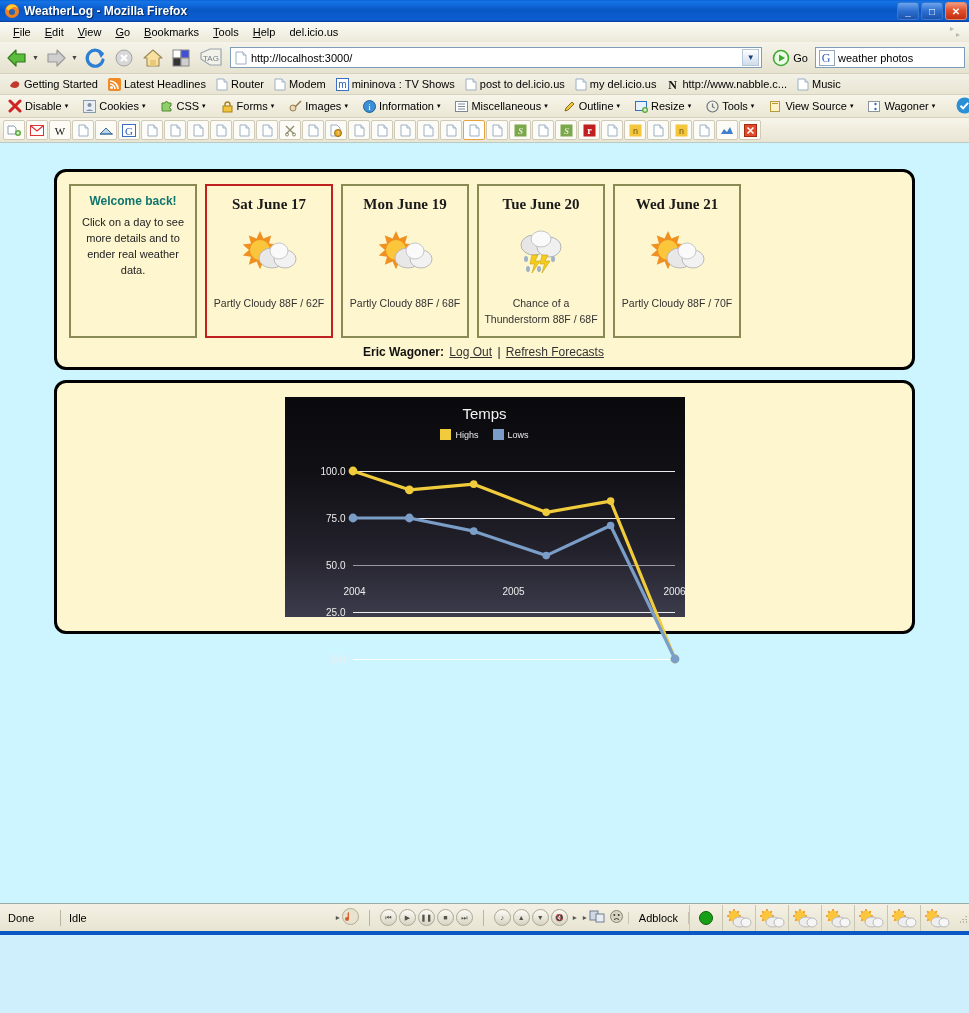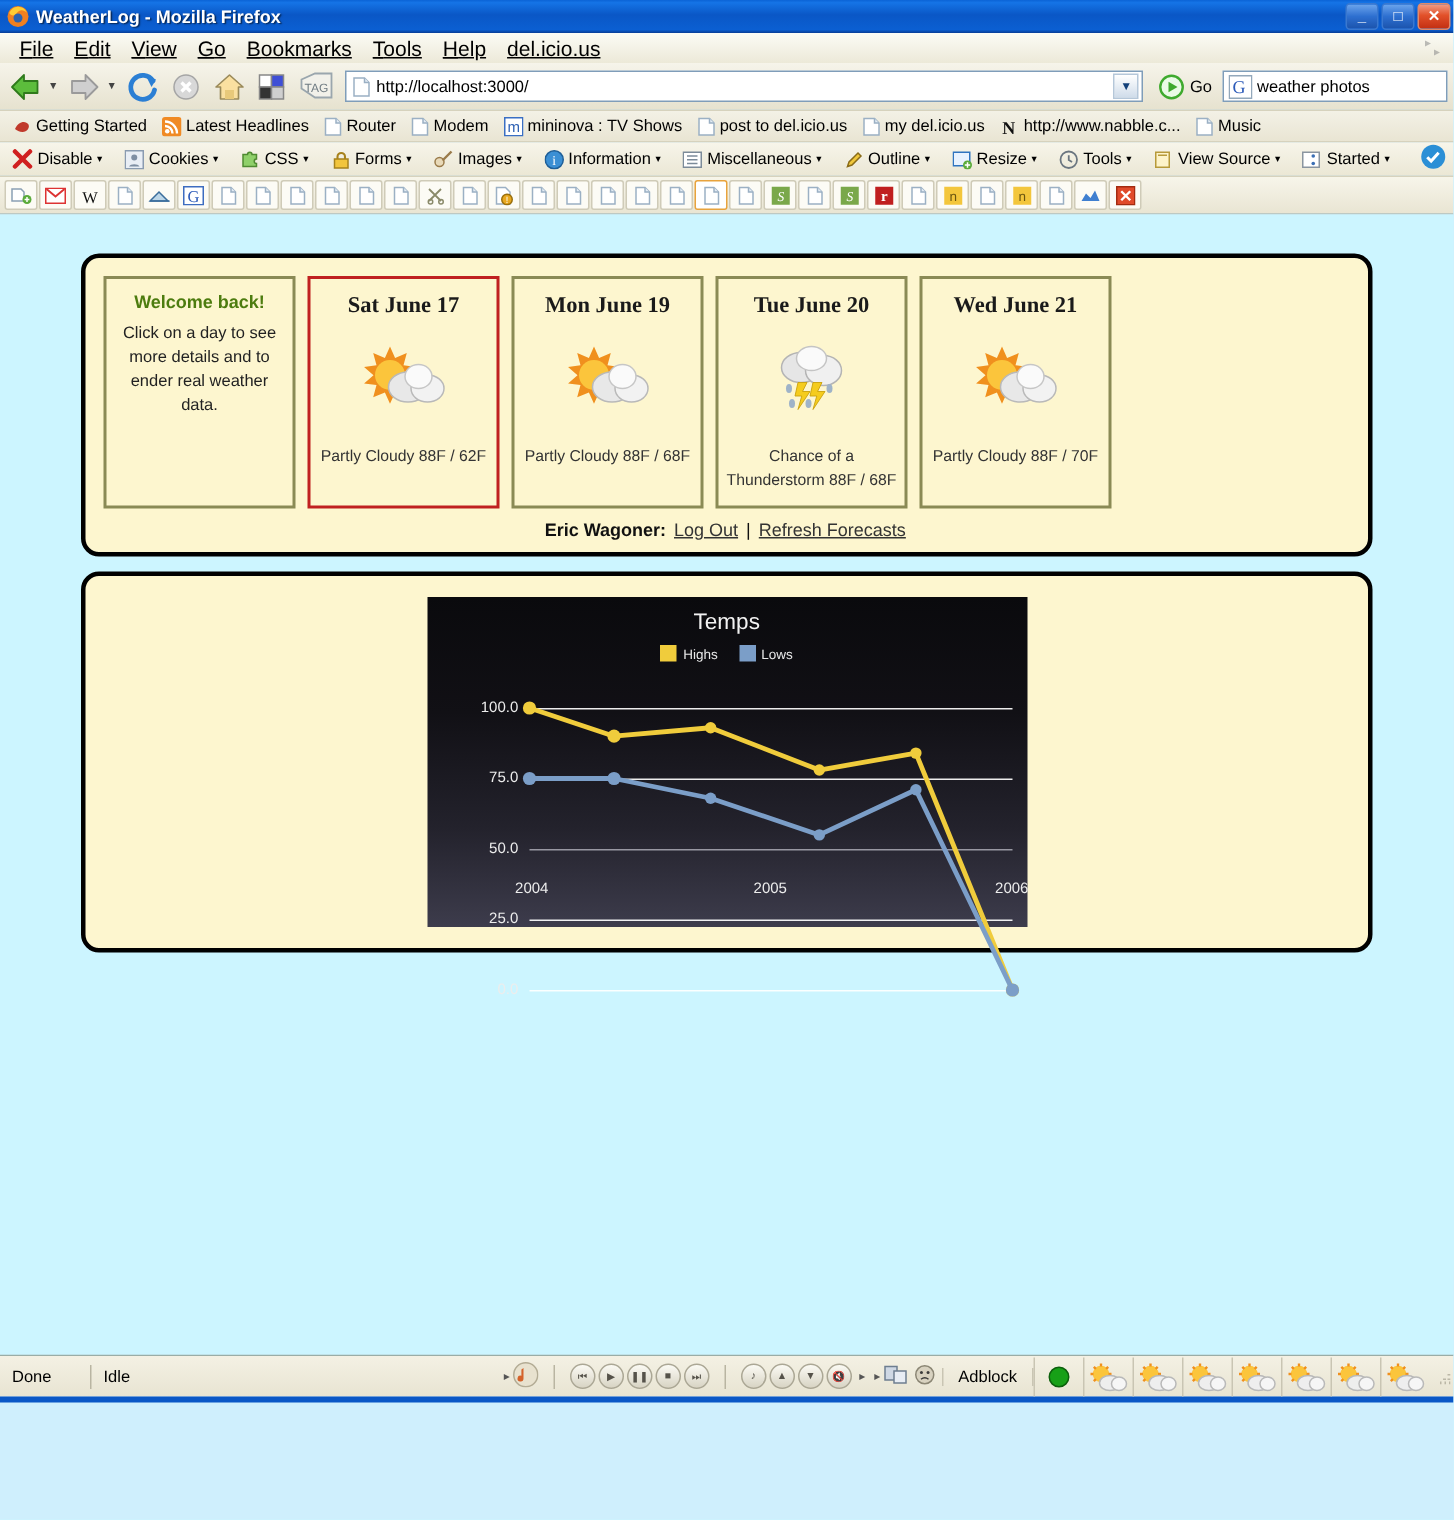--- a/index.html
+++ b/index.html
@@ -24,21 +24,21 @@
     display:flex;align-items:center;justify-content:center;
     font-size:10px;color:#fff;font-weight:bold;
     background:linear-gradient(180deg,#6ba4ec,#2d6fd0 50%,#1c54ad);
   }
   .tb-btn.close{ background:linear-gradient(180deg,#f09c84,#e2512a 45%,#c32f12); border-color:#e08a6a;}
 
   
   .menubar{
     height:20px; display:flex; align-items:center;
     background:linear-gradient(180deg,#fbfbf5,#ece9d8);
-    padding-left:6px; color:#000; font-size:14px; position:relative;text-decoration:underline;
+    padding-left:6px; color:#000; font-size:11px; position:relative;
   }
   .menubar .mi{ padding:2px 7px; cursor:default; }
   .menubar .mi u{ text-decoration:underline; }
   .mb-right{ position:absolute; right:6px; top:2px; width:16px;height:16px; opacity:.55;}
 
   
   .navbar{
     height:32px; display:flex; align-items:center; gap:3px;
     background:linear-gradient(180deg,#f6f4ea,#e6e2cf);
     padding:0 4px; border-bottom:1px solid #d6d2bd;
@@ -143,21 +143,21 @@
     display:flex;flex-direction:column;align-items:center;text-align:center;
   }
   .card.welcome{ width:128px; padding:6px 6px; }
   .card.selected{ border-color:#c02020;align-items:center; }
   .card h3{
     margin:4px 0 2px 0;font-size:15px;font-weight:bold;color:#1a1a1a;
     font-family:"Liberation Serif", serif;
   }
   .card .wxicon{ margin:10px 0 12px 0; }
   .card .desc{ font-size:10.5px;color:#333;line-height:1.55; }
-  .welcome .wtitle{ font-weight:bold;font-size:12px;margin:2px 0 7px 0;color:#4d7c0f;}
+  .welcome .wtitle{ font-weight:bold;font-size:12px;margin:2px 0 7px 0;color:#0f766e;}
   .welcome p{ margin:0 0 9px 0; font-size:11px; line-height:1.45; color:#222; text-align:center;}
 
   .userline{
     text-align:center;margin:7px 0 2px 0;font-size:12px;color:#111;
   }
   .userline b{ font-weight:bold; }
   .userline a{ color:#333; text-decoration:underline; margin:0 2px;}
 
   
   .chartwrap{ display:flex;justify-content:center; }
@@ -458,21 +458,21 @@
       </svg>
     <span>View Source</span>
       <span class="car">▾</span>
   </span>
   <span class="dv">
     <svg width="13" height="13" viewBox="0 0 13 13">
         <rect x="0.5" y="1.5" width="11" height="10" fill="#fff" stroke="#8a95a0"></rect>
         <circle cx="7.5" cy="4" r="1.2" fill="#3b6fb5"></circle>
         <circle cx="7.5" cy="9" r="1.2" fill="#3b6fb5"></circle>
       </svg>
-    <span>Started</span>
+    <span>Wagoner</span>
       <span class="car">▾</span>
   </span>
   <span class="spacer"></span>
   <span style="margin-right:8px">
     <svg width="17" height="17" viewBox="0 0 17 17">
         <circle cx="8.5" cy="8.5" r="8" fill="#2b8fd6"></circle>
         <path d="M4.5 8.8l2.6 2.6 5-5.6" stroke="#fff" stroke-width="2" fill="none"></path>
       </svg>
   </span>
   <span style="margin-right:6px">

